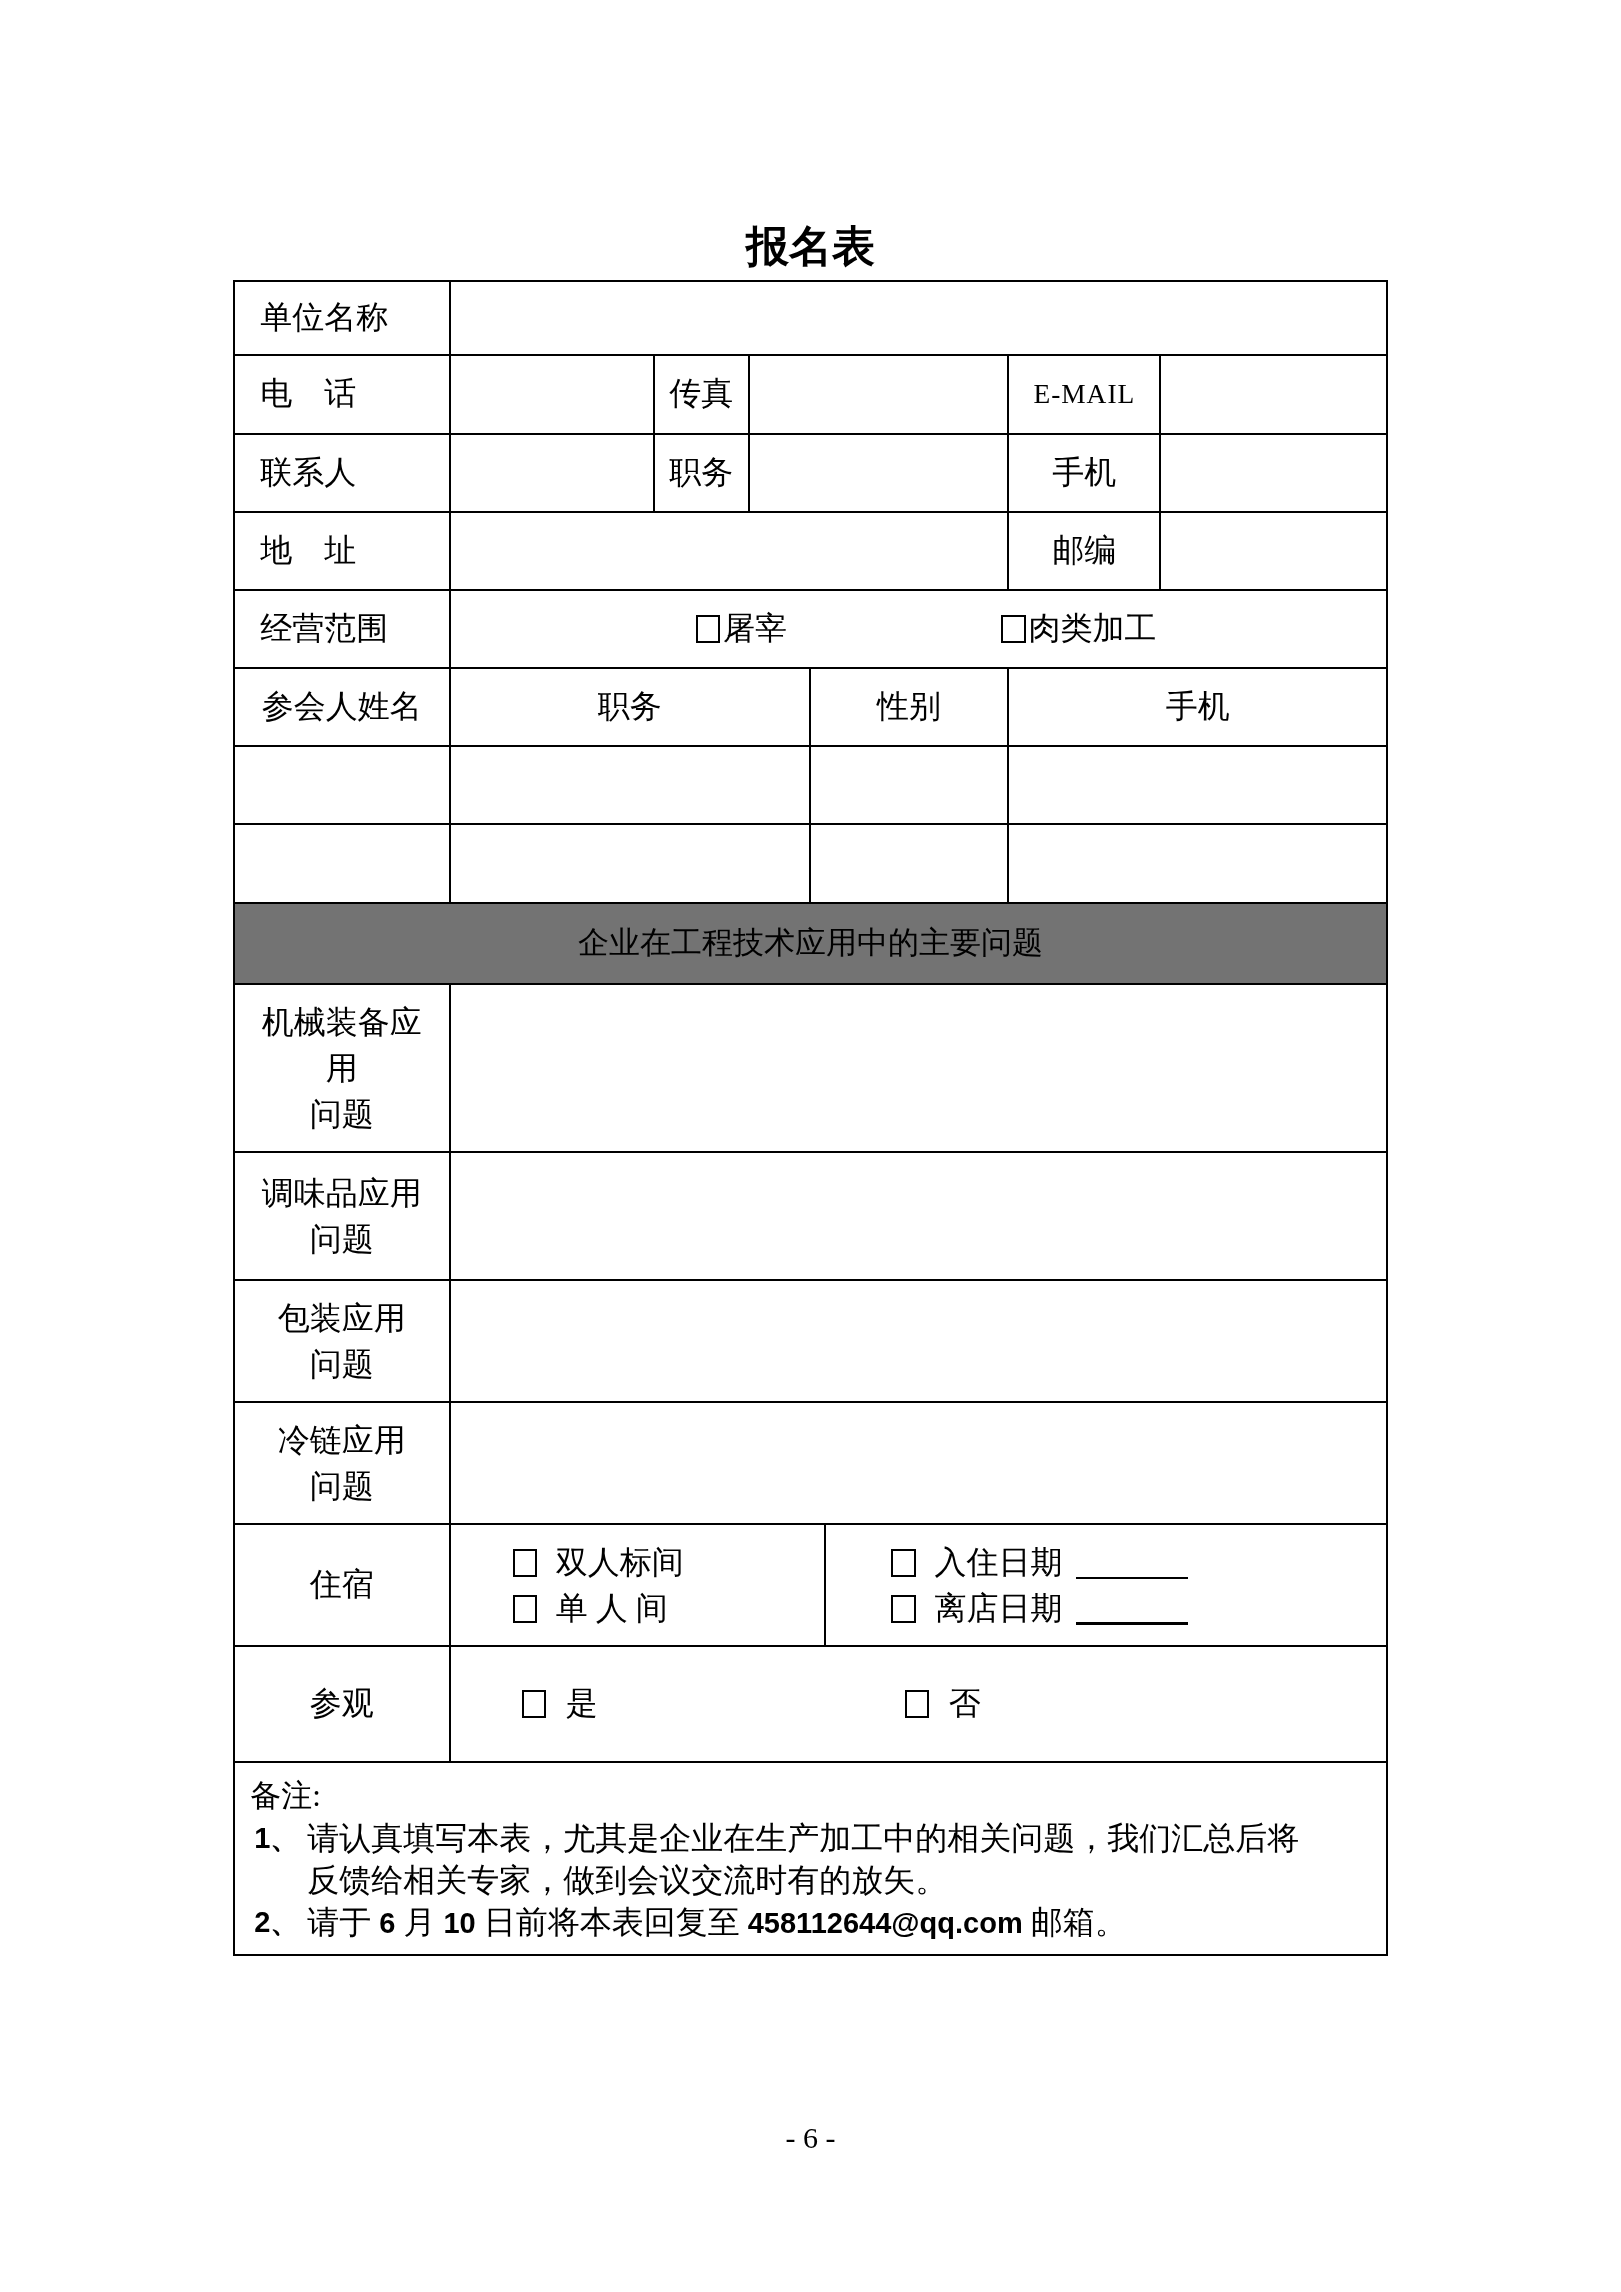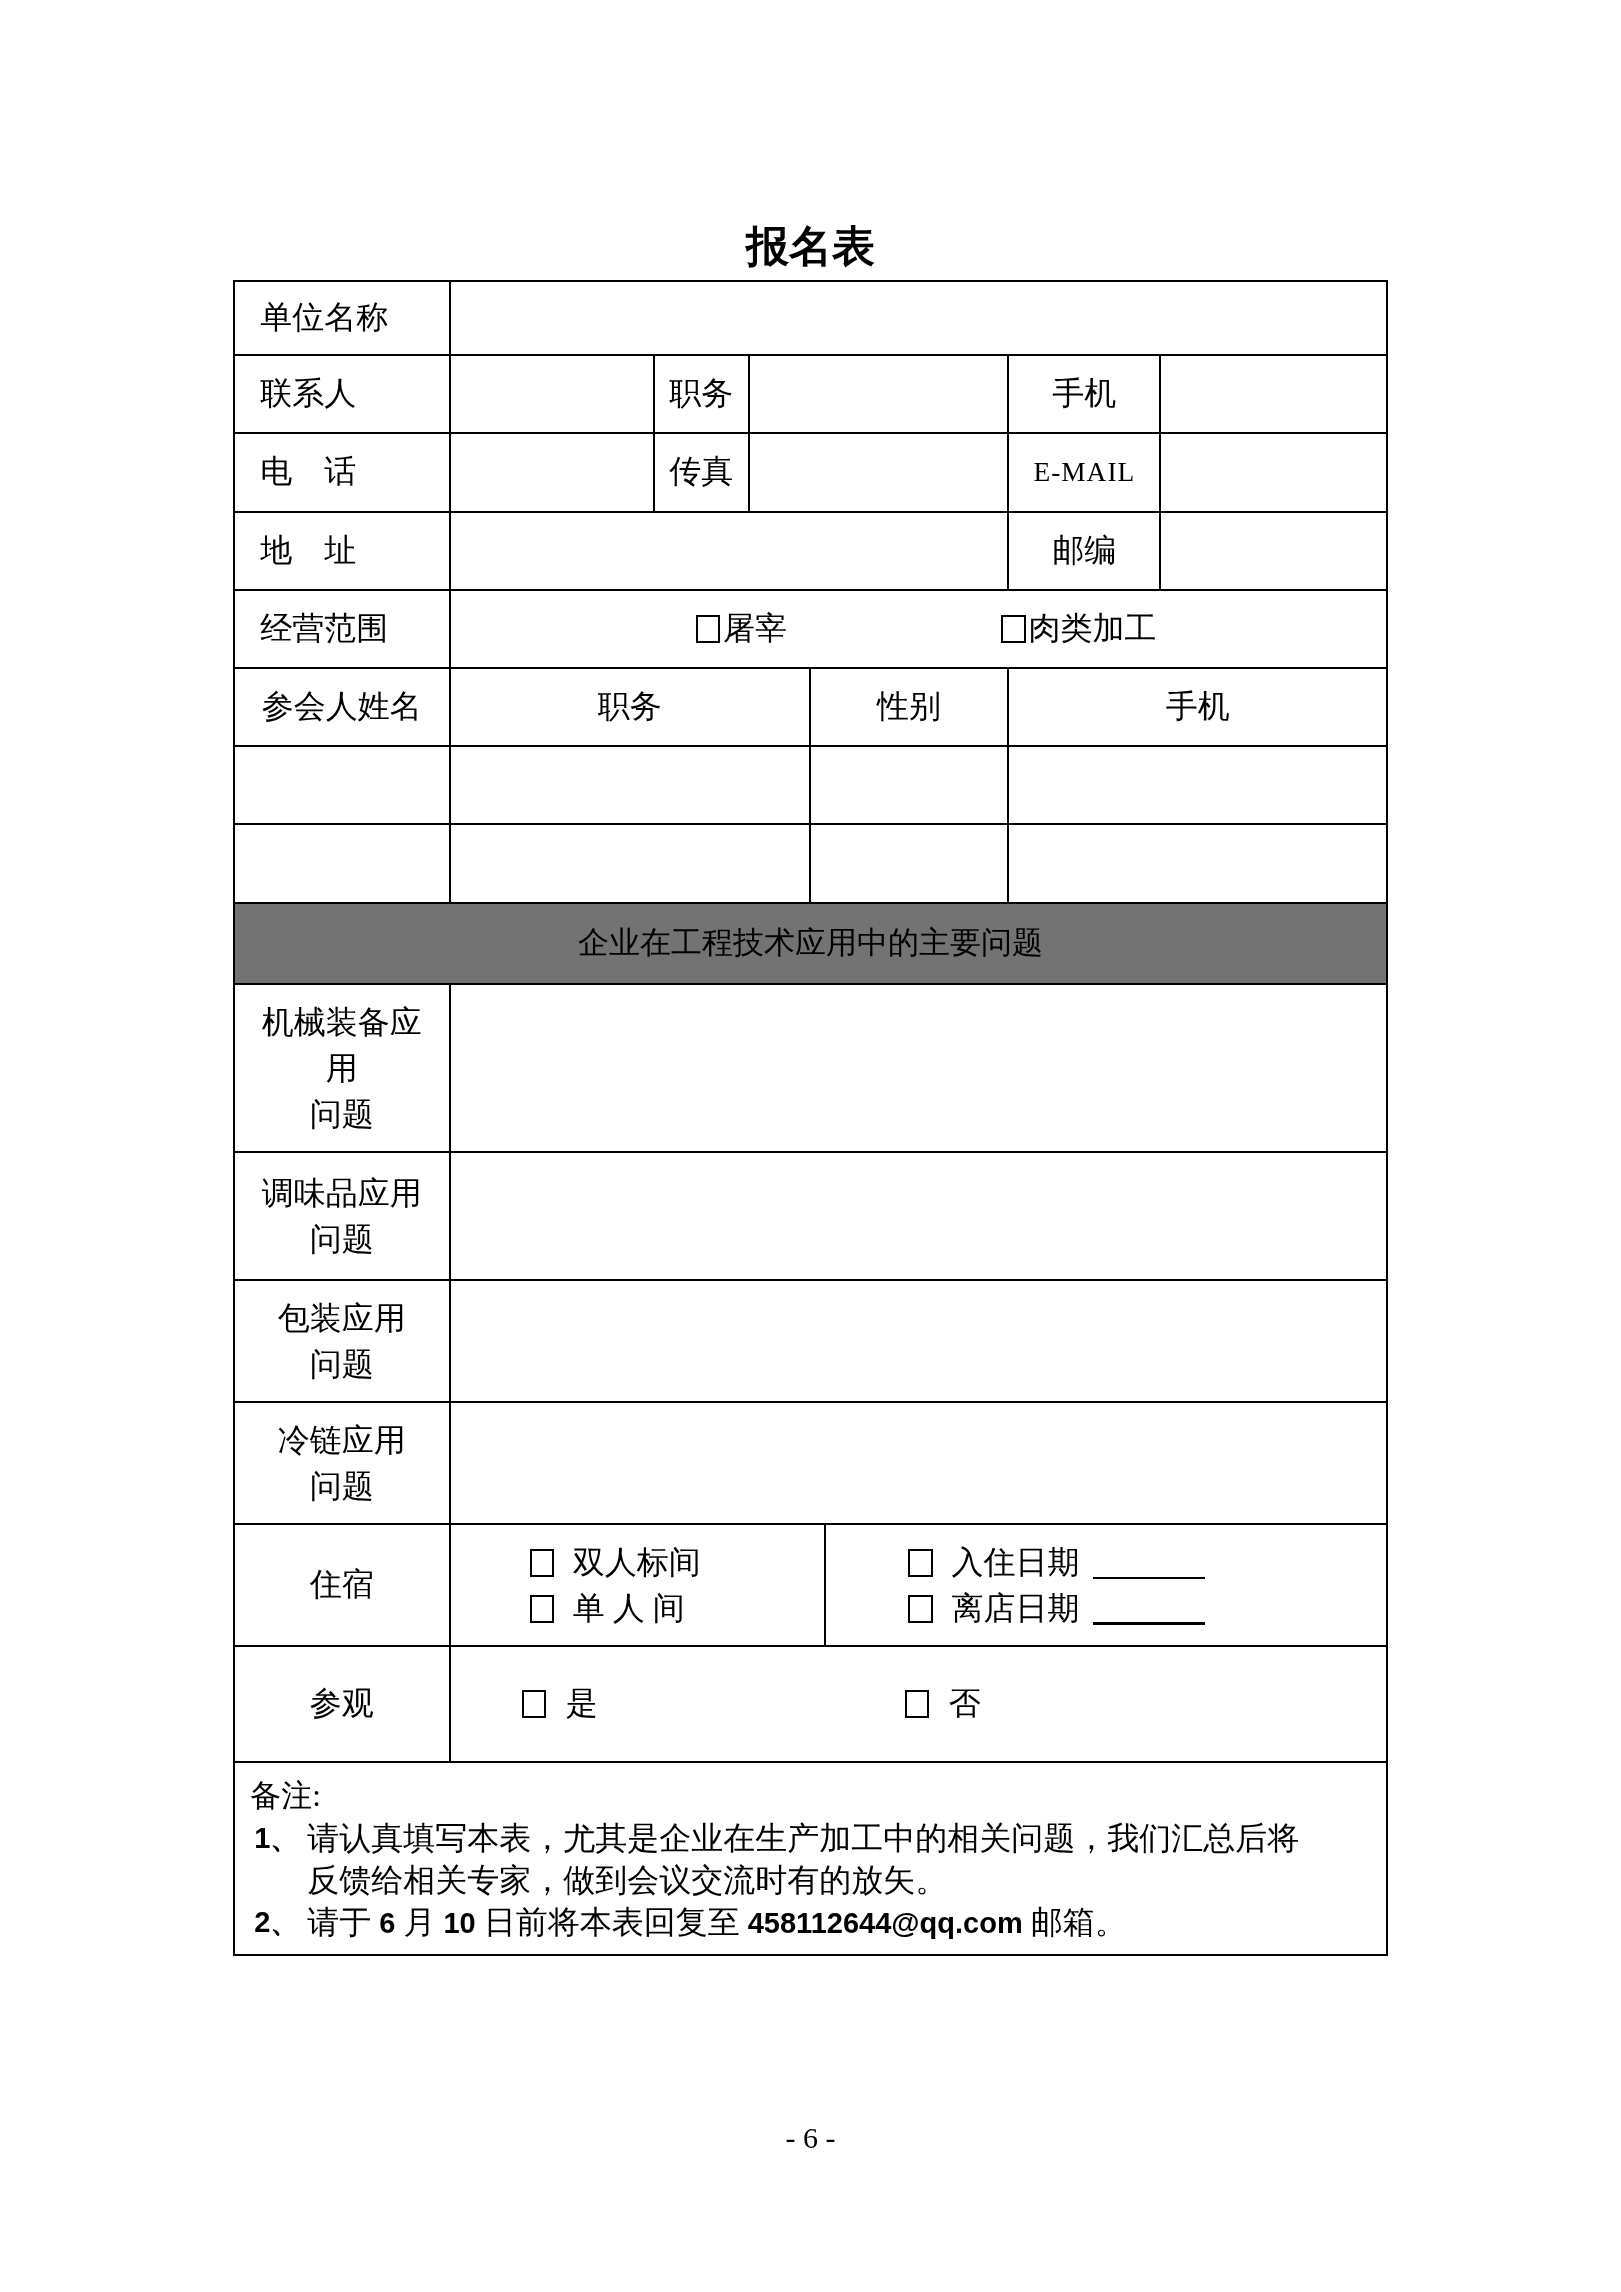--- a/index.html
+++ b/index.html
@@ -55,21 +55,21 @@
     margin-top:-5.9px;
     background:#fff;
   }
   .biz-cell { text-align:left; }
   .biz-opt1 { margin-left:231px; }
   .biz-opt2 { margin-left:206px; }
   .biz-cell .cb { margin-right:2.9px; }
 
   .acc-rooms { text-align:left; padding-left:62px; }
   .acc-rooms .cb, .acc-dates .cb { margin-right:18.6px; }
-  .acc-line { line-height:46px; white-space:nowrap;margin-left:17px; }
+  .acc-line { line-height:46px; white-space:nowrap; }
   .acc-dates { text-align:left; padding-left:65px;border-radius:20px; }
   .fill-line {
     display:inline-block;
     width:112px; height:27.4px;
     border-bottom:2.9px solid #000;
     margin-left:13.7px;
     vertical-align:-5.9px;
   }
   .fill-line.thick { border-bottom-width:3.9px; }
 
@@ -113,35 +113,35 @@
         <col style="width:152px">
         <col style="width:227px">
     </colgroup>
 
     <tbody>
         <tr style="height:74px">
       <td class="lbl-left">单位名称</td>
       <td colspan="7"></td>
     </tr>
 
-    <tr style="height:78px">
-      <td class="lbl-left">联系人</td>
-      <td></td>
-      <td class="ctr">职务</td>
-      <td colspan="3"></td>
-      <td class="ctr">手机</td>
-      <td></td>
-    </tr>
-
     <tr style="height:79px">
       <td class="lbl-left">电　话</td>
       <td></td>
       <td class="ctr">传真</td>
       <td colspan="3"></td>
       <td class="ctr sm-latin">E-MAIL</td>
+      <td></td>
+    </tr>
+
+    <tr style="height:78px">
+      <td class="lbl-left">联系人</td>
+      <td></td>
+      <td class="ctr">职务</td>
+      <td colspan="3"></td>
+      <td class="ctr">手机</td>
       <td></td>
     </tr>
 
     <tr style="height:78px">
       <td class="lbl-left">地　址</td>
       <td colspan="5"></td>
       <td class="ctr">邮编</td>
       <td></td>
     </tr>
 

